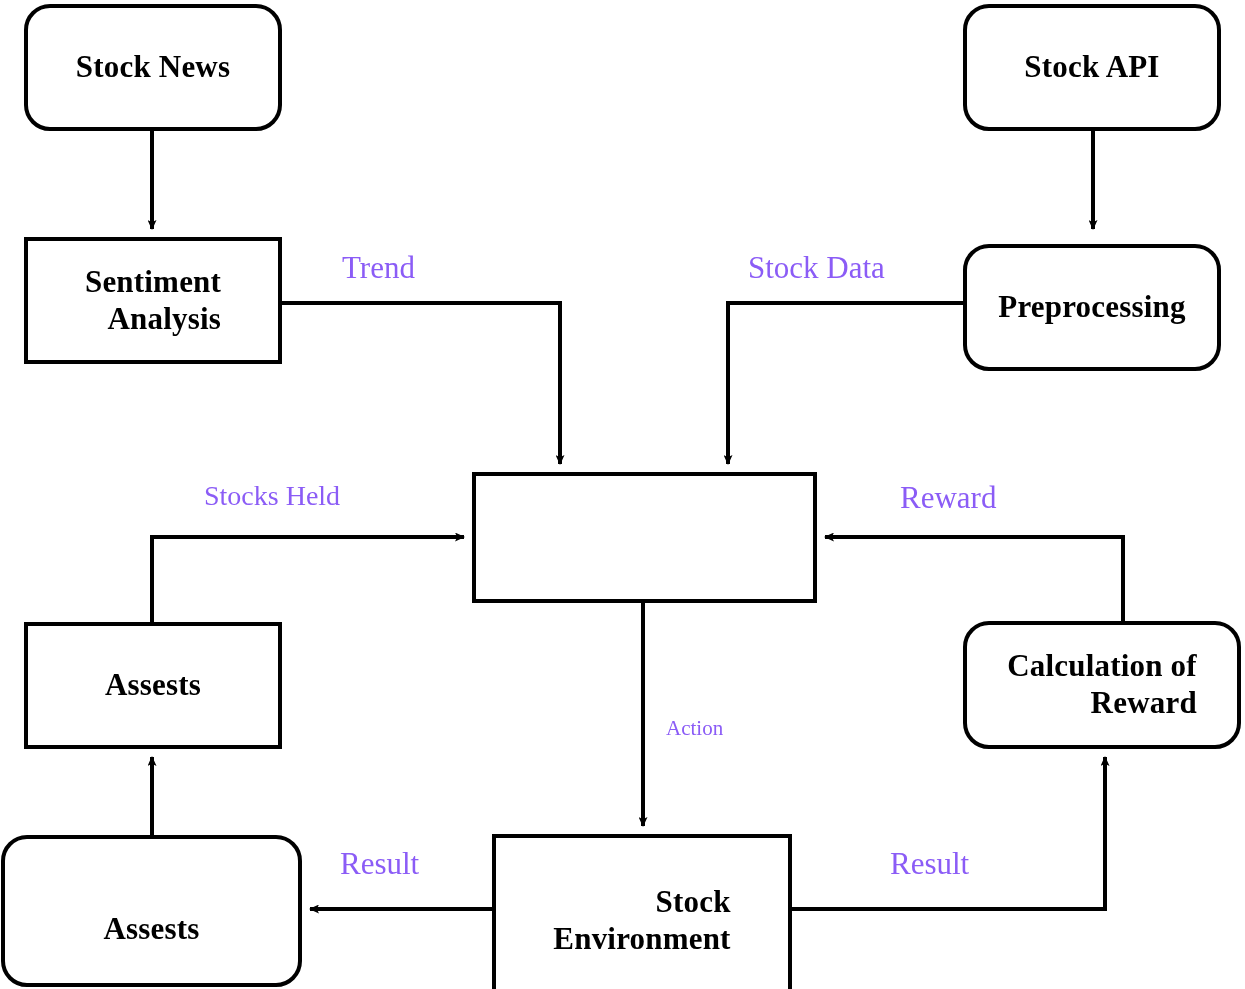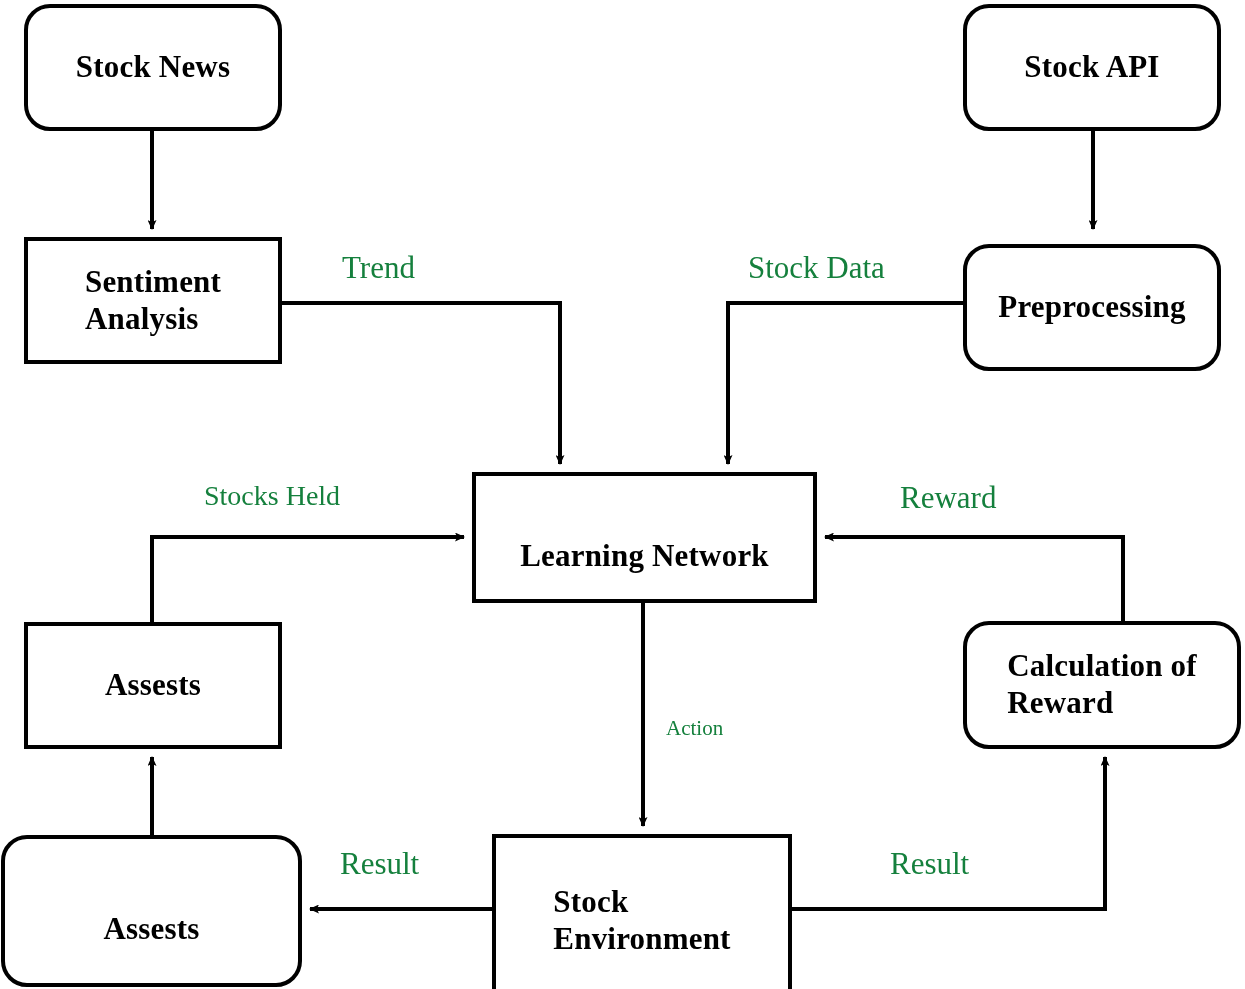--- a/index.html
+++ b/index.html
@@ -25,34 +25,34 @@
     pointer-events: none;
   }
   .node {
     position: absolute;
     box-sizing: border-box;
     background: #ffffff;
     border: 4px solid #000000;
     display: flex;
     align-items: center;
     justify-content: center;
-    text-align: left;
+    text-align: right;
     font-weight: bold;
     color: #000000;
     line-height: 1.18;
     letter-spacing: 0.2px;
     font-family: "Liberation Serif", "DejaVu Serif", serif;
   }
   .node.rounded { border-radius: 26px; }
   .node.sharp { border-radius: 0; }
   .node .node-label { display: block; padding: 0 6px; }
 
   .edge-label {
     position: absolute;
-    color: #15803d;
+    color: #8b5cf6;
     font-weight: normal;
     white-space: nowrap;
     font-family: "Liberation Serif", "DejaVu Serif", serif;
     line-height: 1;
   }
 
   
   #node-stock-news      { left: 24px;  top: 4px;   width: 258px; height: 127px; font-size: 31px; }
   #node-stock-api       { left: 963px; top: 4px;   width: 258px; height: 127px; font-size: 31px; }
   #node-sentiment       { left: 24px;  top: 237px; width: 258px; height: 127px; font-size: 31px; }
@@ -123,21 +123,20 @@
     <span class="node-label">Stock API</span>
   </div>
 
   <div class="node rounded" id="node-preprocessing">
     <span class="node-label">Preprocessing</span>
   </div>
 
   <div class="node sharp" id="node-rl-network">
     <span class="node-label">
       <br>
-      <span>Learning Network</span>
     </span>
   </div>
 
   <div class="node sharp" id="node-assests">
     <span class="node-label">Assests</span>
   </div>
 
   <div class="node rounded" id="node-calc-reward">
     <span class="node-label">
       <span>Calculation of</span><br>

